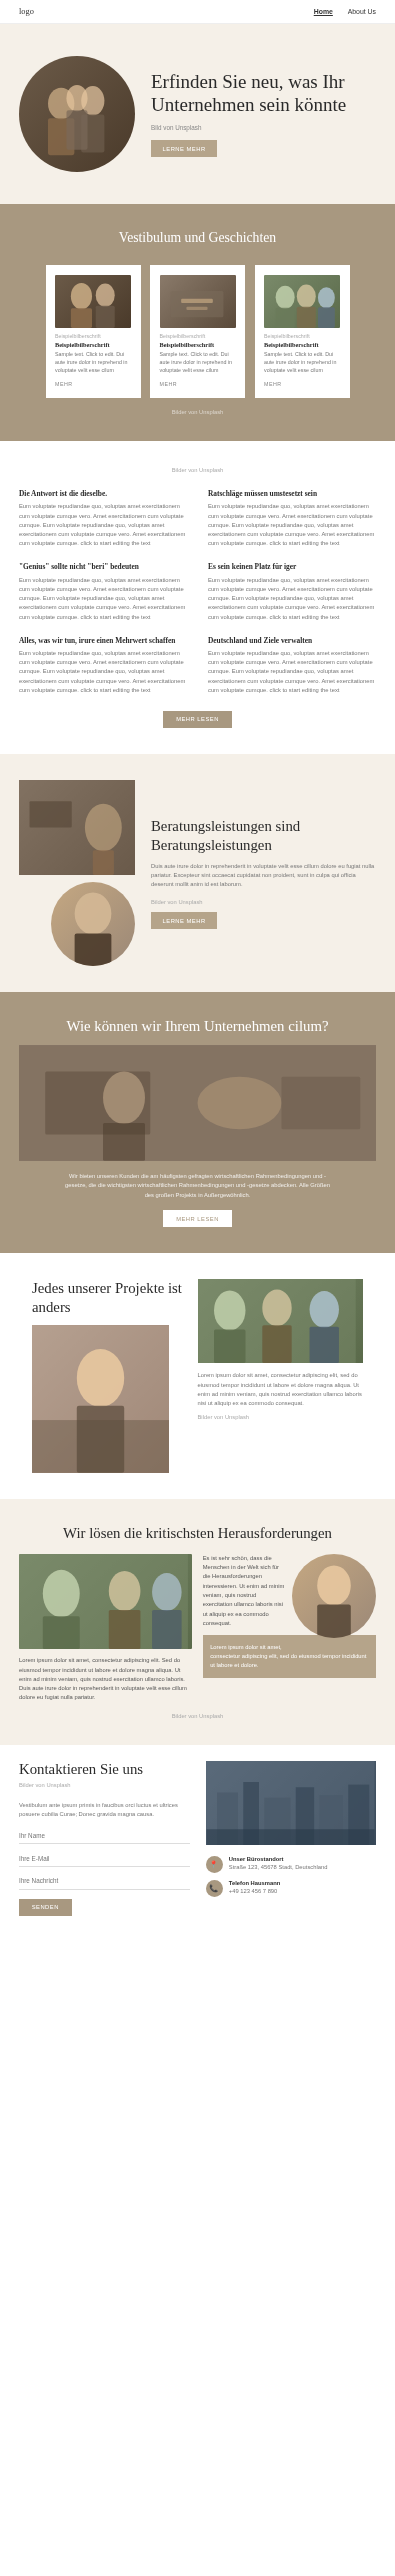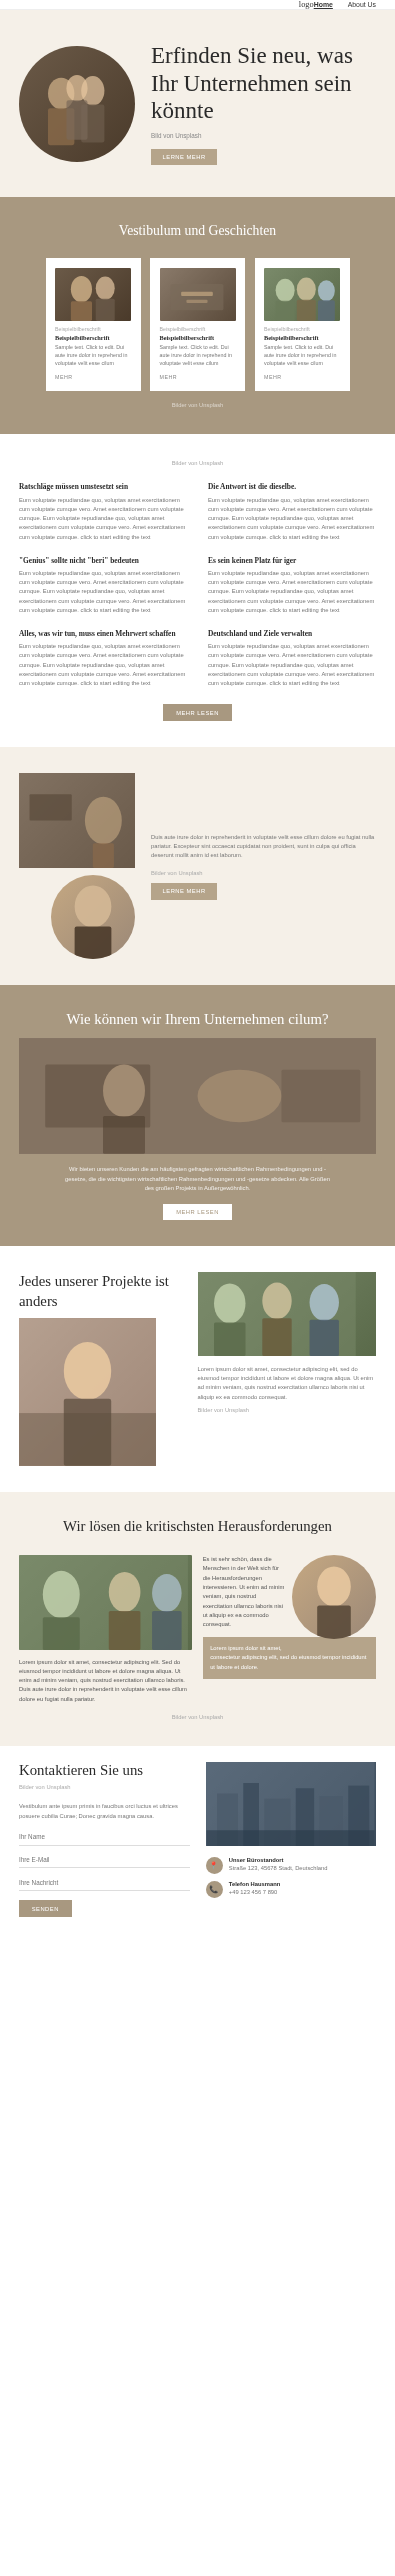--- a/index.html
+++ b/index.html
@@ -1,21 +1,21 @@
 <!DOCTYPE html>
 <html style="font-size:8.4px"><head>
   <meta charset="utf-8">
   <style>
     * { margin: 0; padding: 0; box-sizing: border-box; }
     body { font-family: Georgia, 'Times New Roman', serif; background: #fff; color: #333; width: 395px; }
 
     
     nav {
-      display: flex; align-items: center; justify-content: flex-end;
-      padding: 0 19px; background: #fff; border-bottom: 0.5px solid #eee;
+      display: flex; align-items: center; justify-content: space-between;
+      padding: 7px 19px; background: #fff; border-bottom: 0.5px solid #eee;
       position: sticky; top: 0; z-index: 100;
     }
     .nav-links { display: flex; gap: 14.8px; }
     .nav-links a { font-size: 6.9px; color: #333; text-decoration: none; font-family: Arial, sans-serif; }
     .nav-links a.active { font-weight: bold; text-decoration: underline; }
 
     
     .hero {
       background: #f5f0e8;
       padding: 32px 19px 32px 19px;
@@ -25,21 +25,21 @@
     .hero-image {
       width: 116px; height: 116px; border-radius: 50%; overflow: hidden; flex-shrink: 0;
       background: #9b8c7a;
     }
     .hero-image-inner {
       width: 100%; height: 100%;
       background: linear-gradient(135deg, #8a7a6a 0%, #6b5a48 100%);
       display: flex; align-items: center; justify-content: center;
     }
     .hero-content { flex: 1; }
-    .hero-title { font-size: 23px; line-height: 1.2; color: #2a2a2a; margin-bottom: 7.4px; font-weight: normal; }
+    .hero-title { font-size: 19px; line-height: 1.2; color: #2a2a2a; margin-bottom: 7.4px; font-weight: normal; }
     .hero-subtitle { font-size: 6.3px; color: #888; margin-bottom: 9.5px; font-family: Arial, sans-serif; }
     .btn-primary {
       background: #b5a48a; color: #fff; border: none; padding: 5.3px 11.6px;
       font-size: 5.8px; cursor: pointer; letter-spacing: 0.5px; text-transform: uppercase;
       font-family: Arial, sans-serif;
     }
 
     
     .section-title {
       text-align: center; font-size: 13.7px; font-weight: normal; color: #2a2a2a;
@@ -108,36 +108,36 @@
       overflow: hidden; display: flex; align-items: center; justify-content: center;
     }
     .helfen-text { font-size: 5.8px; color: rgba(255,255,255,0.85); line-height: 1.6; max-width: 274px; margin: 0 auto 10.5px; font-family: Arial, sans-serif; }
     .helfen-btn {
       background: #fff; color: #a89880; border: none; padding: 5.3px 12.7px;
       font-size: 5.8px; cursor: pointer; letter-spacing: 0.5px; text-transform: uppercase;
       font-family: Arial, sans-serif;
     }
 
     
-    .projekte { background: #fff; padding: 26px 19px; display: flex; gap: 0; align-items: flex-start; }
+    .projekte { background: #fff; padding: 26px 32px; display: flex; gap: 0; align-items: flex-start; }
     .projekte-left { flex: 1; }
     .projekte-title { font-size: 14.8px; line-height: 1.3; color: #2a2a2a; margin-bottom: 7.4px; font-weight: normal; }
     .projekte-img {
       width: 137px; height: 148px; background: #c5a882; overflow: hidden;
     }
     .projekte-right { flex: 1; }
     .projekte-img-right {
       width: 100%; height: 84px; background: #9b8877; overflow: hidden; margin-bottom: 8.4px;
     }
     .projekte-text { font-size: 5.8px; color: #777; line-height: 1.6; margin-bottom: 5.3px; font-family: Arial, sans-serif; }
     .projekte-credit { font-size: 5.8px; color: #aaa; font-family: Arial, sans-serif; }
 
     
     .heraus { background: #f5f0e8; padding: 26px 19px; }
-    .heraus-title { font-size: 14.8px; color: #2a2a2a; text-align: center; margin-bottom: 20px; font-weight: normal; }
+    .heraus-title { font-size: 14.8px; color: #2a2a2a; text-align: center; margin-bottom: 12px; font-weight: normal; }
     .heraus-grid { display: flex; gap: 10.5px; }
     .heraus-left { flex: 1; }
     .heraus-img {
       width: 100%; height: 95px; background: #9b8877; overflow: hidden; margin-bottom: 7.4px;
       border-radius: 1.1px;
     }
     .heraus-text { font-size: 5.8px; color: #555; line-height: 1.6; font-family: Arial, sans-serif; }
     .heraus-right { flex: 1; }
     .heraus-right-img {
       width: 84px; height: 84px; border-radius: 50%; background: #c5a882;
@@ -271,37 +271,37 @@
       <span class="card-more">MEHR</span>
     </div>
   </div>
   <p class="fallstudien-credit">Bilder von Unsplash</p>
 </section>
 
 <section class="grundsatze">
   <p class="grundsatze-credit">Bilder von Unsplash</p>
   <div class="principles-grid">
     <div class="principle-item">
+      <p class="principle-title">Die Antwort ist die dieselbe.</p>
+      <p class="principle-text">Eum voluptate repudiandae quo, voluptas amet exercitationem cum voluptate cumque vero. Amet exercitationem cum voluptate cumque. Eum voluptate repudiandae quo, voluptas amet exercitationem cum voluptate cumque vero. Amet exercitationem cum voluptate cumque. click to start editing the text</p>
+    </div>
+    <div class="principle-item">
       <p class="principle-title">Ratschläge müssen umstesetzt sein</p>
       <p class="principle-text">Eum voluptate repudiandae quo, voluptas amet exercitationem cum voluptate cumque vero. Amet exercitationem cum voluptate cumque. Eum voluptate repudiandae quo, voluptas amet exercitationem cum voluptate cumque vero. Amet exercitationem cum voluptate cumque. click to start editing the text</p>
     </div>
     <div class="principle-item">
-      <p class="principle-title">Die Antwort ist die dieselbe.</p>
-      <p class="principle-text">Eum voluptate repudiandae quo, voluptas amet exercitationem cum voluptate cumque vero. Amet exercitationem cum voluptate cumque. Eum voluptate repudiandae quo, voluptas amet exercitationem cum voluptate cumque vero. Amet exercitationem cum voluptate cumque. click to start editing the text</p>
-    </div>
-    <div class="principle-item">
       <p class="principle-title">"Genius" sollte nicht "beri" bedeuten</p>
       <p class="principle-text">Eum voluptate repudiandae quo, voluptas amet exercitationem cum voluptate cumque vero. Amet exercitationem cum voluptate cumque. Eum voluptate repudiandae quo, voluptas amet exercitationem cum voluptate cumque vero. Amet exercitationem cum voluptate cumque. click to start editing the text</p>
     </div>
     <div class="principle-item">
       <p class="principle-title">Es sein keinen Platz für iger</p>
       <p class="principle-text">Eum voluptate repudiandae quo, voluptas amet exercitationem cum voluptate cumque vero. Amet exercitationem cum voluptate cumque. Eum voluptate repudiandae quo, voluptas amet exercitationem cum voluptate cumque vero. Amet exercitationem cum voluptate cumque. click to start editing the text</p>
     </div>
     <div class="principle-item">
-      <p class="principle-title">Alles, was wir tun, muss einen Mehrwert schaffen</p>
+      <p class="principle-title">Alles, was wir tun, irure einen Mehrwert schaffen</p>
       <p class="principle-text">Eum voluptate repudiandae quo, voluptas amet exercitationem cum voluptate cumque vero. Amet exercitationem cum voluptate cumque. Eum voluptate repudiandae quo, voluptas amet exercitationem cum voluptate cumque vero. Amet exercitationem cum voluptate cumque. click to start editing the text</p>
     </div>
     <div class="principle-item">
       <p class="principle-title">Deutschland und Ziele verwalten</p>
       <p class="principle-text">Eum voluptate repudiandae quo, voluptas amet exercitationem cum voluptate cumque vero. Amet exercitationem cum voluptate cumque. Eum voluptate repudiandae quo, voluptas amet exercitationem cum voluptate cumque vero. Amet exercitationem cum voluptate cumque. click to start editing the text</p>
     </div>
   </div>
   <button class="mehr-lesen-btn">MEHR LESEN</button>
 </section>
 
@@ -316,20 +316,21 @@
       </svg>
     </div>
     <div class="beratung-img-small img-man">
       <svg width="84" height="84" viewBox="0 0 160 160">
         <ellipse cx="80" cy="60" rx="35" ry="40" fill="#d4b896" opacity="0.9"></ellipse>
         <rect x="45" y="98" width="70" height="62" rx="4" fill="#4a3a2a" opacity="0.9"></rect>
       </svg>
     </div>
   </div>
   <div class="beratung-content">
+    <h2 class="beratung-title">Beratungsleistungen sind Beratungsleistungen</h2>
     <p class="beratung-text">Duis aute irure dolor in reprehenderit in voluptate velit esse cillum dolore eu fugiat nulla pariatur. Excepteur sint occaecat cupidatat non proident, sunt in culpa qui officia deserunt mollit anim id est laborum.</p>
     <p class="beratung-credit">Bilder von Unsplash</p>
     <button class="btn-primary">LERNE MEHR</button>
   </div>
 </section>
 
 <section class="helfen">
   <h2 class="helfen-title">Wie können wir Ihrem Unternehmen cilum?</h2>
   <div class="helfen-img">
     <svg width="359" height="116" viewBox="0 0 680 220">

